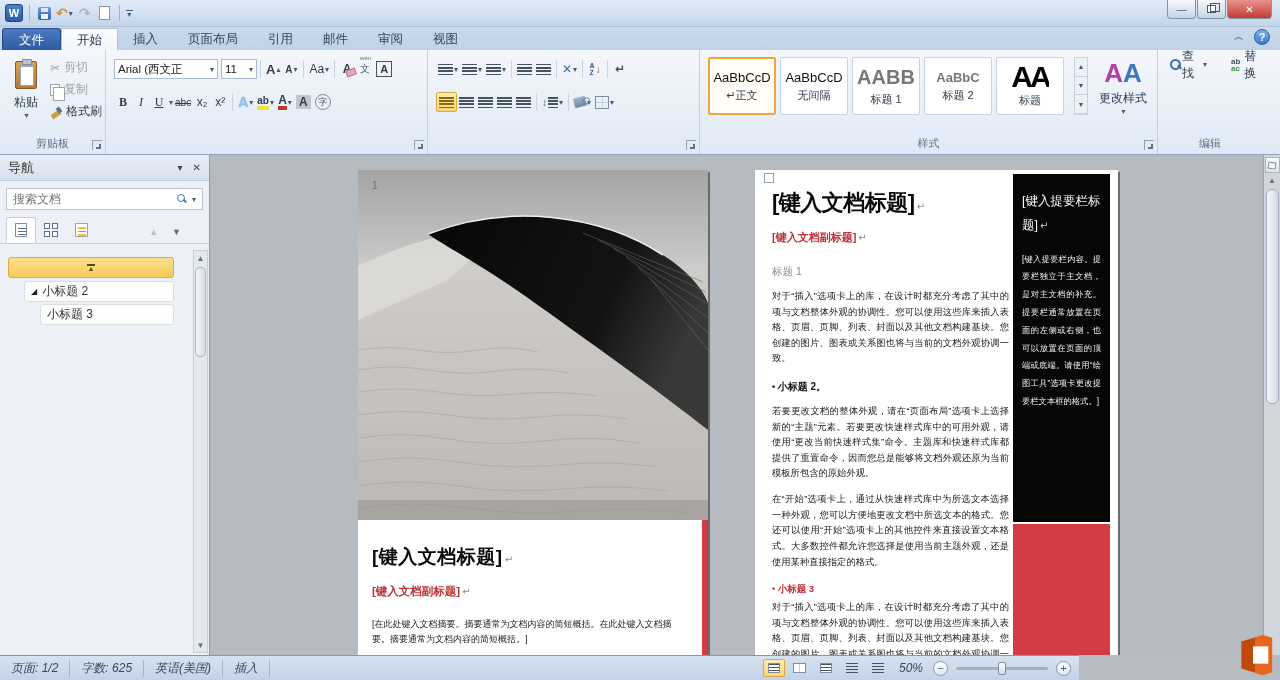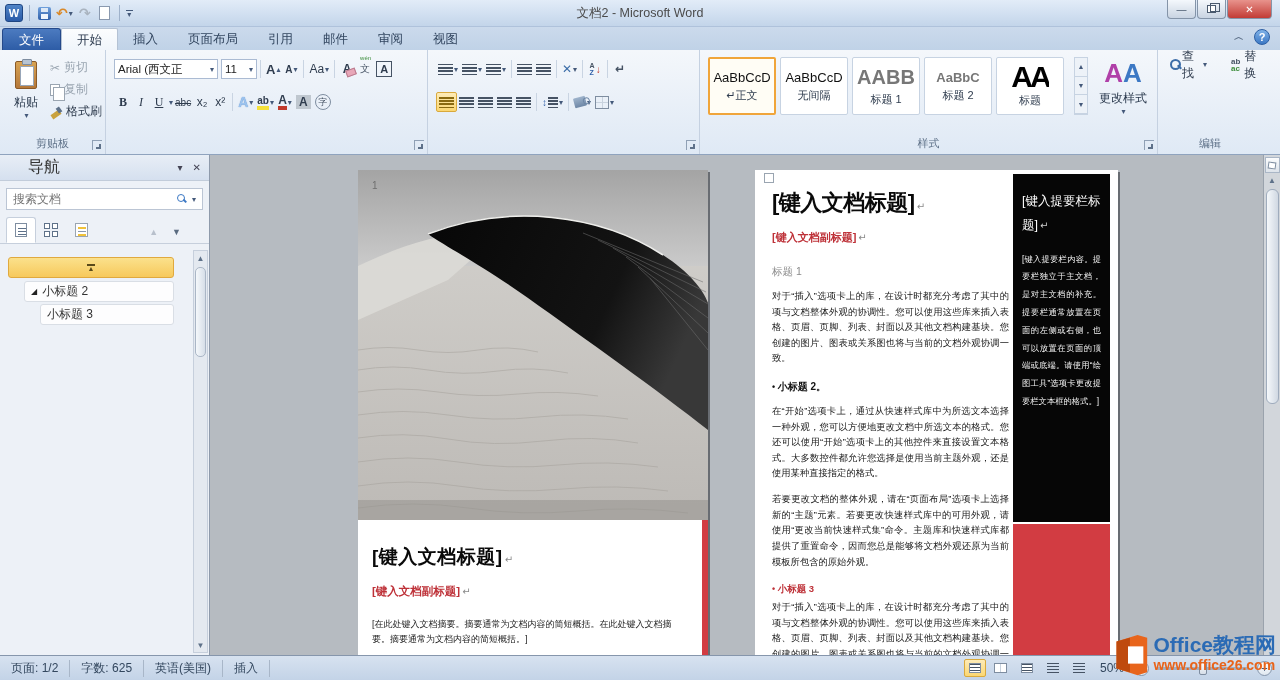--- a/index.html
+++ b/index.html
@@ -133,21 +133,21 @@
   .ic-replace{font-size:8px;font-weight:bold;color:#465364;line-height:7px;}
   .ic-replace em{color:#3E8E3E;font-style:normal;}
   .ic-select{color:#465364;font-size:12px;}
 
   
   .main{position:absolute;left:0;top:155px;width:1280px;height:500px;}
 
   
   .navpane{position:absolute;left:0;top:0;width:210px;height:500px;background:#EDF1F7;border-right:1px solid #8E9AAB;}
   .nav-header{height:26px;background:linear-gradient(#E8EEF6,#D5E0EF);display:flex;align-items:center;padding:0 8px;border-bottom:1px solid #C2CCDA;}
-  .nav-title{font-size:16px;color:#333;margin-left:20px;}
+  .nav-title{font-size:13px;color:#333;}
   .nav-hbtns{margin-left:auto;display:flex;gap:10px;align-items:center;}
   .nav-hbtns span{color:#445;font-size:10px;}
   .nav-search{margin:7px 6px 6px 6px;height:22px;background:#fff;border:1px solid #BBC5D4;display:flex;align-items:center;padding:0 6px;}
   .nav-search input{border:none;outline:none;flex:1;font-size:12px;color:#333;background:transparent;width:120px;font-family:inherit;}
   .mag{width:10px;height:10px;position:relative;margin:0 4px;}
   .mag::before{content:"";position:absolute;left:0;top:0;width:6px;height:6px;border:1.5px solid #3C78C4;border-radius:50%;}
   .mag::after{content:"";position:absolute;left:6px;top:6px;width:4px;height:1.5px;background:#3C78C4;transform:rotate(45deg);}
   .nav-tabs{height:28px;border-bottom:1px solid #C6CFDC;display:flex;align-items:flex-end;padding-left:6px;position:relative;}
   .ntab{width:30px;height:26px;display:flex;align-items:center;justify-content:center;}
   .ntab.sel{background:#fff;border:1px solid #C6CFDC;border-bottom:1px solid #fff;border-radius:3px 3px 0 0;}
@@ -203,21 +203,21 @@
   .sb-body{font-size:8.3px;line-height:2.15;margin-top:13px;text-align:justify;color:#F2F2F2;}
   .p2-red{position:absolute;left:258px;top:354px;width:97px;bottom:0;background:#D23C42;}
 
   .vscroll{position:absolute;right:0;top:0;width:17px;height:500px;background:#D2D6DB;border-left:1px solid #9AA2AC;display:flex;flex-direction:column;align-items:center;}
   .vs-ruler{width:15px;height:16px;background:linear-gradient(#FBFCFD,#DDE3EA);border:1px solid #AAB6C6;margin-top:2px;display:flex;align-items:center;justify-content:center;}
   .vs-ruler i{display:block;width:8px;height:7px;border:1px solid #7E8DA0;background:#fff;transform:rotate(8deg);}
   .vs-arr{height:14px;font-size:8px;color:#5E7189;display:flex;align-items:center;}
   .vs-thumb{width:13px;height:215px;background:linear-gradient(90deg,#F5F8FB,#D0D8E2);border:1px solid #9FACBD;border-radius:6px;margin-top:2px;}
 
   
-  .statusbar{position:absolute;left:0;top:655px;width:1280px;height:25px;background:linear-gradient(#D7E2F0,#C3D3E7);border-top:1px solid #8696AC;display:flex;align-items:center;font-size:12px;color:#33475E;}
+  .statusbar{position:absolute;left:0;top:655px;width:1079px;height:25px;background:linear-gradient(#D7E2F0,#C3D3E7);border-top:1px solid #8696AC;display:flex;align-items:center;font-size:12px;color:#33475E;font-style:italic;}
   .seg{padding:0 11px;height:17px;display:flex;align-items:center;border-right:1px solid #A8B6C8;}
   .sb-right{margin-left:auto;display:flex;align-items:center;gap:4px;padding-right:8px;}
   .vbtn{width:22px;height:18px;display:flex;align-items:center;justify-content:center;border-radius:2px;border:1px solid transparent;}
   .vbtn.sel{background:linear-gradient(#FDEBB7,#FBD772);border:1px solid #D9A93C;}
   .vil{width:12px;height:10px;background:repeating-linear-gradient(to bottom,#46536400,#465364 0,#465364 1.5px,transparent 1.5px,transparent 3px);border:1px solid #7E8DA0;background-color:#fff;}
   .vbook{width:13px;height:10px;border:1px solid #7E8DA0;background:linear-gradient(90deg,#fff 48%,#C8D2DE 48%,#C8D2DE 52%,#fff 52%);}
   .zoomlvl{margin:0 6px;font-size:12px;}
   .zbtn{width:15px;height:15px;border-radius:50%;border:1px solid #8696AC;background:linear-gradient(#FDFEFE,#E0E8F1);display:flex;align-items:center;justify-content:center;font-size:11px;color:#44597A;line-height:10px;}
   .ztrack{width:92px;height:3px;background:#9FB0C4;border-radius:2px;position:relative;margin:0 4px;}
   .ztrack .notch{position:absolute;left:50%;top:-4px;width:1px;height:11px;background:#8696AC;}
@@ -248,21 +248,20 @@
       </span>
     <span class="qbtn">
         <i class="ic-newdoc"></i>
       </span>
     <span class="qat-sep"></span>
     <span class="qat-more">
         <span class="bar"></span>
         <span>▾</span>
       </span>
   </div>
-  <div class="win-title">文档2 - Microsoft Word</div>
   <div class="winbtns">
     <span class="wbtn">—</span>
     <span class="wbtn">
         <i class="ic-restore"></i>
       </span>
     <span class="wbtn close">✕</span>
   </div>
 </div>
 
 <div class="tabrow">
@@ -618,22 +617,22 @@
     </div>
 
     <div class="page page2">
       <div class="ctrl-square"></div>
       <div class="p2-col">
         <div class="p2-title"><span>[键入文档标题]</span><span class="pilcrow">↵</span></div>
         <div class="p2-sub"><span>[键入文档副标题]</span><span class="pilcrow">↵</span></div>
         <div class="p2-h1">标题 1</div>
         <div class="p2-p">对于“插入”选项卡上的库，在设计时都充分考虑了其中的项与文档整体外观的协调性。您可以使用这些库来插入表格、页眉、页脚、列表、封面以及其他文档构建基块。您创建的图片、图表或关系图也将与当前的文档外观协调一致。</div>
         <div class="p2-h2">小标题 2。</div>
+        <div class="p2-p">若要更改文档的整体外观，请在“页面布局”选项卡上选择新的“主题”元素。若要更改快速样式库中的可用外观，请使用“更改当前快速样式集”命令。主题库和快速样式库都提供了重置命令，因而您总是能够将文档外观还原为当前模板所包含的原始外观。</div>
         <div class="p2-p">在“开始”选项卡上，通过从快速样式库中为所选文本选择一种外观，您可以方便地更改文档中所选文本的格式。您还可以使用“开始”选项卡上的其他控件来直接设置文本格式。大多数控件都允许您选择是使用当前主题外观，还是使用某种直接指定的格式。</div>
-        <div class="p2-p">若要更改文档的整体外观，请在“页面布局”选项卡上选择新的“主题”元素。若要更改快速样式库中的可用外观，请使用“更改当前快速样式集”命令。主题库和快速样式库都提供了重置命令，因而您总是能够将文档外观还原为当前模板所包含的原始外观。</div>
         <div class="p2-h3">小标题 3</div>
         <div class="p2-p" style="margin-top:4px;">对于“插入”选项卡上的库，在设计时都充分考虑了其中的项与文档整体外观的协调性。您可以使用这些库来插入表格、页眉、页脚、列表、封面以及其他文档构建基块。您创建的图片、图表或关系图也将与当前的文档外观协调一致。</div>
       </div>
       <div class="p2-black">
         <div class="sb-title"><span>[键入提要栏标题]</span><span class="pilcrow w">↵</span></div>
         <div class="sb-body">[键入提要栏内容。提要栏独立于主文档，是对主文档的补充。提要栏通常放置在页面的左侧或右侧，也可以放置在页面的顶端或底端。请使用“绘图工具”选项卡更改提要栏文本框的格式。]</div>
       </div>
       <div class="p2-red"></div>
     </div>
 
@@ -677,17 +676,13 @@
     <span class="zbtn">+</span>
   </div>
 </div>
 
 <div class="watermark">
   <svg width="46" height="48" viewBox="0 0 48 48">
     <polygon points="12,10 34,3 44,6 44,42 34,45 12,38" fill="#E8651C"></polygon>
     <polygon points="12,10 26,6 26,42 12,38" fill="#BF4A0E"></polygon>
     <rect x="24" y="15" width="16" height="18" fill="#ffffff"></rect>
   </svg>
-  <div class="wm-text">
-    <span class="wm-name">Office教程网</span>
-    <span class="wm-url">www.office26.com</span>
-  </div>
 </div>
 
 </body></html>

